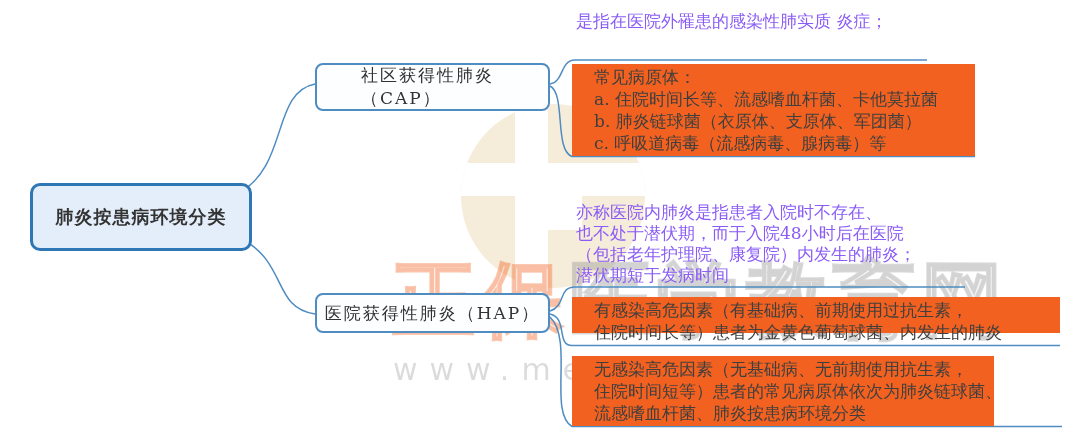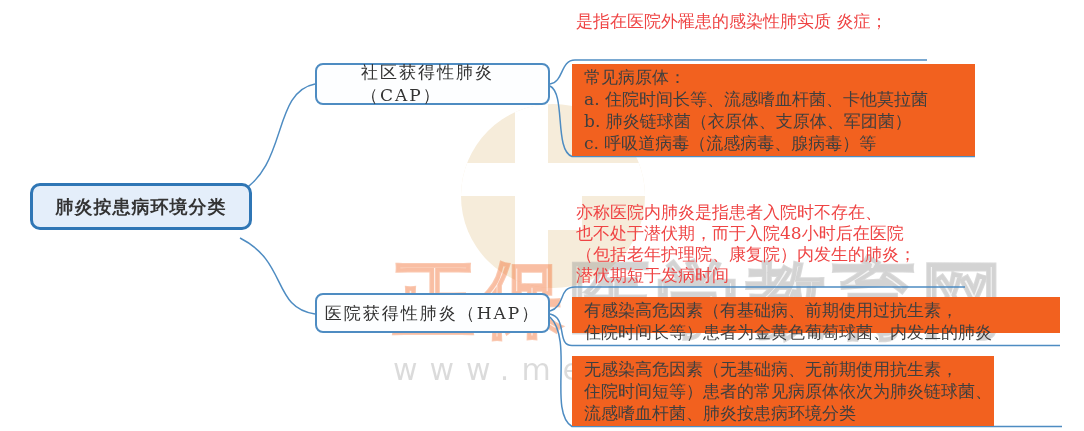--- a/index.html
+++ b/index.html
@@ -19,33 +19,33 @@
   .wm-brand .p1{-webkit-text-stroke:2px rgba(242,101,34,0.35);color:rgba(242,101,34,0.10);}
   .wm-brand .p2{-webkit-text-stroke:2px rgba(150,150,150,0.35);color:rgba(150,150,150,0.10);}
   .wm-url{position:absolute;left:393px;top:352px;z-index:0;white-space:nowrap;
     font-family:"DejaVu Sans","Liberation Sans",sans-serif;
     font-size:30px;font-weight:normal;letter-spacing:12px;color:rgba(0,0,0,0.14);}
   
   svg.links{position:absolute;left:0;top:0;z-index:1;}
   
   .topic{position:absolute;z-index:2;box-sizing:border-box;display:flex;
     align-items:center;justify-content:center;}
-  .root-topic{left:30px;top:183px;width:222px;height:47px;
+  .root-topic{left:30px;top:183px;width:222px;height:68px;
     background:#e4eefa;border:3px solid #2f76b5;border-radius:10px;
     font-size:18px;font-weight:bold;letter-spacing:1px;color:#333;}
   .sub-topic{width:235px;background:#fdfeff;border:2px solid #4e8cc2;border-radius:8px;
     font-size:17px;letter-spacing:2px;color:#333;}
-  .sub-topic.cap{left:315px;top:63px;height:42px;padding-left:44px;}
+  .sub-topic.cap{left:315px;top:63px;height:48px;padding-left:44px;}
   .sub-topic.hap{left:315px;top:293px;height:40px;text-align:center;}
   
-  .detail{position:absolute;z-index:2;font-size:17px;color:#ef4444;white-space:nowrap;}
+  .detail{position:absolute;z-index:2;font-size:17px;color:#8b5cf6;white-space:nowrap;}
   .detail .ln{display:block;}
   .plain-1{left:576px;top:10px;line-height:23px;}
   .plain-2{left:576px;top:202px;line-height:21px;}
-  .hl{box-sizing:border-box;padding:2px 12px;background:#f2611f;line-height:22px;color:#3f3f3f;}
+  .hl{box-sizing:border-box;padding:2px 22px;background:#f2611f;line-height:22px;color:#3f3f3f;}
   .hl-1{left:572px;top:64px;width:403px;height:92px;}
   .hl-2{left:572px;top:297px;width:488px;height:36px;}
   .hl-3{left:572px;top:356px;width:422px;height:70px;}
 </style>
 </head>
 <body>
 
 <div id="canvas">
 
   <div class="wm-logo">

